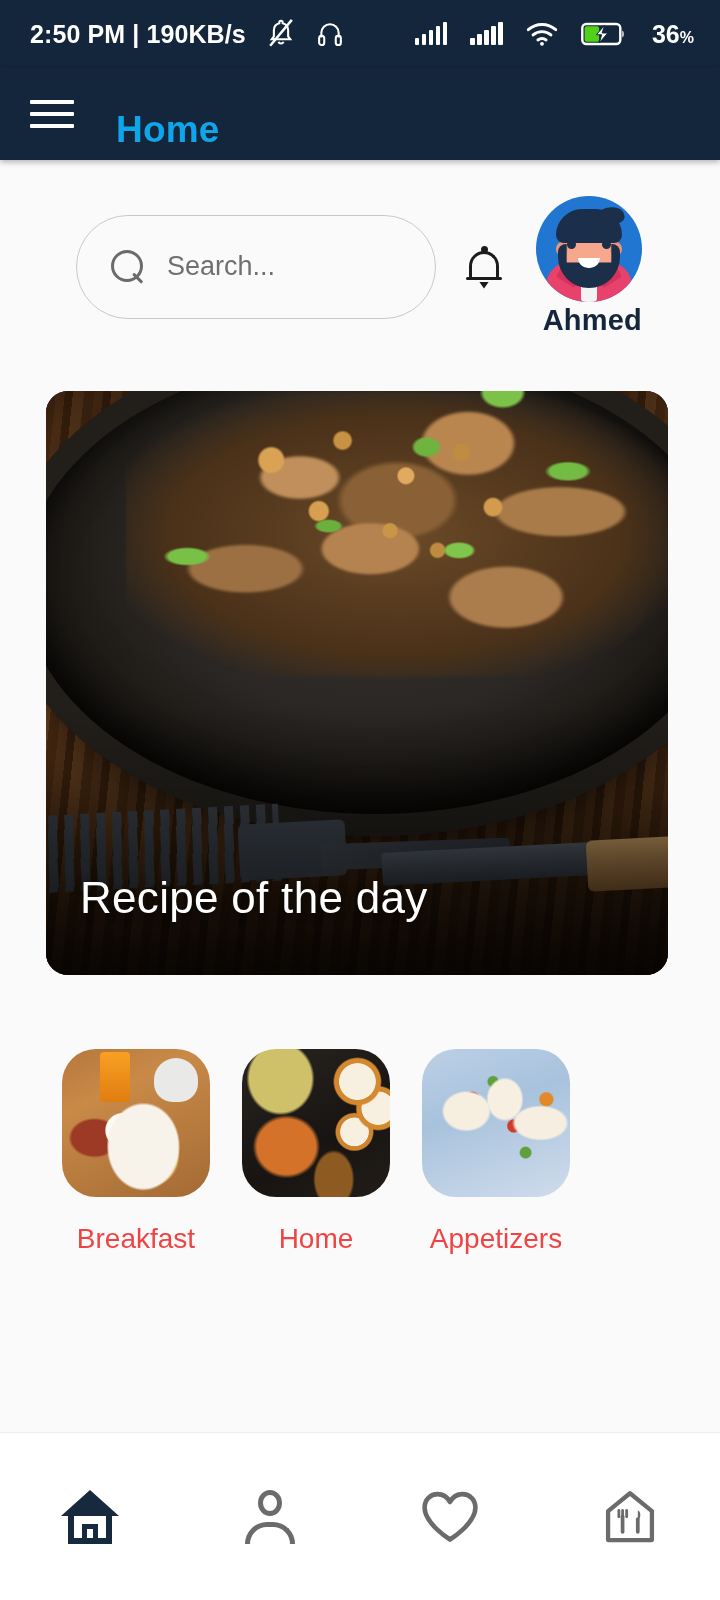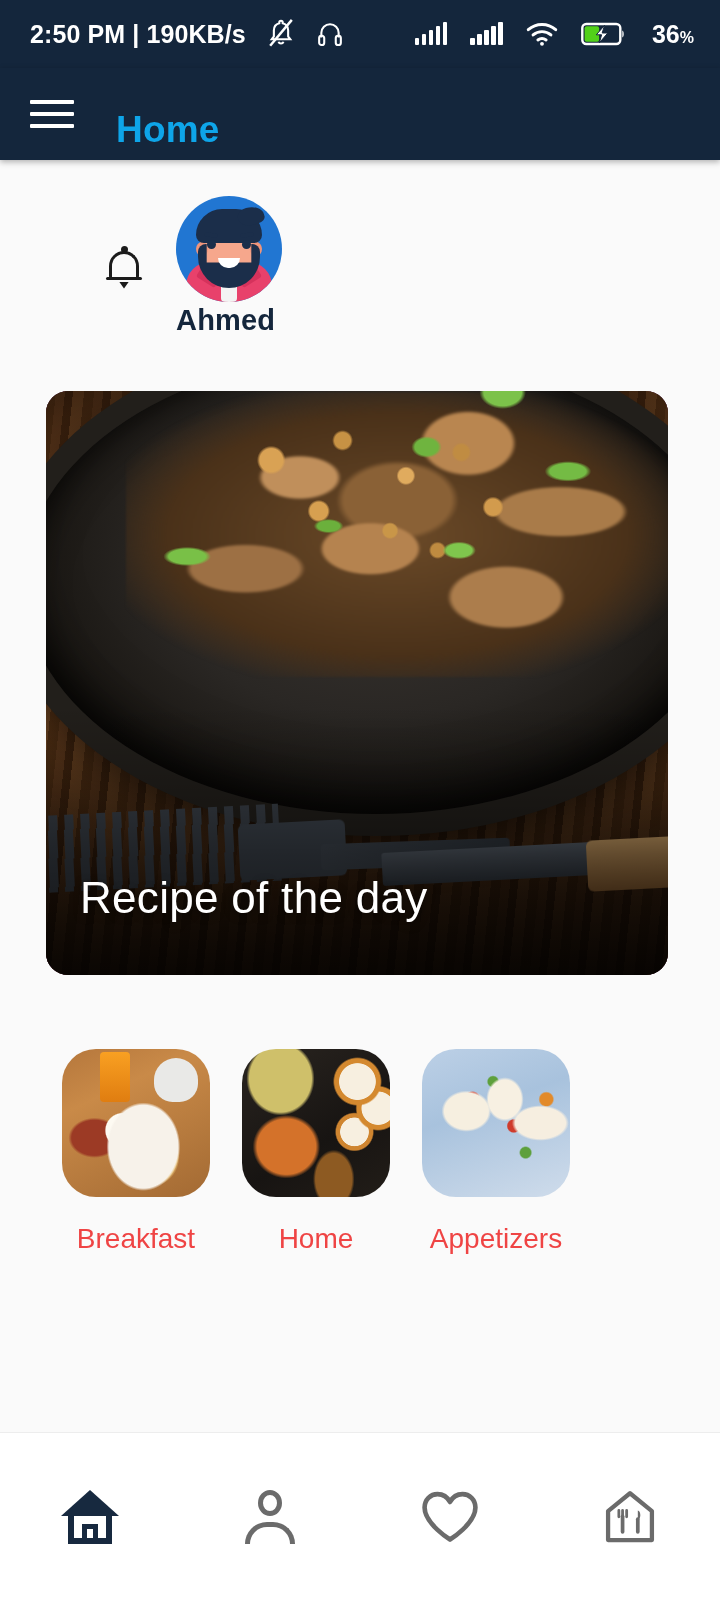--- a/index.html
+++ b/index.html
@@ -55,21 +55,21 @@
   .mag::after { content:""; position:absolute; left:22px; top:22px; width:13px; height:3.2px; background:#6b6b6b; border-radius:2px; transform:rotate(45deg); transform-origin:left center; }
   .search-placeholder { font-size:27px; color:#6f6f6f; }
 
   .bell-wrap { width:96px; display:flex; align-items:center; justify-content:center; flex:0 0 auto; }
   .bell { width:36px; height:42px; position:relative; }
   .bell-body { position:absolute; left:3px; top:5px; width:30px; height:28px; border:3.6px solid #1b1b1b; border-radius:15px 15px 3px 3px; border-bottom:none; }
   .bell-base { position:absolute; left:0; top:31px; width:36px; height:3.8px; background:#1b1b1b; border-radius:2px; }
   .bell-nub { position:absolute; left:14.5px; top:0px; width:7px; height:7px; background:#1b1b1b; border-radius:50%; }
   .bell-clap { position:absolute; left:13px; top:36px; width:10px; height:7px; background:#1b1b1b; clip-path:polygon(0 0,100% 0,50% 100%); }
 
-  .profile { display:flex; flex-direction:column; align-items:flex-start; flex:0 0 auto; margin-left:4px; }
+  .profile { display:flex; flex-direction:column; align-items:flex-end; flex:0 0 auto; margin-left:4px; }
   .avatar { width:106px; height:106px; border-radius:50%; background:#2176d2; position:relative; overflow:hidden; }
   .av-shirt { position:absolute; left:50%; transform:translateX(-50%); bottom:0; width:86px; height:40px; background:#e8416b; border-radius:24px 24px 0 0; }
   .av-collarL { position:absolute; left:24px; bottom:18px; width:22px; height:22px; background:#d5325c; transform:rotate(32deg); border-radius:3px; }
   .av-collarR { position:absolute; right:24px; bottom:18px; width:22px; height:22px; background:#d5325c; transform:rotate(-32deg); border-radius:3px; }
   .av-placket { position:absolute; left:50%; transform:translateX(-50%); bottom:0; width:16px; height:26px; background:#f3f3f3; border-radius:4px; }
   .av-neck { position:absolute; left:50%; transform:translateX(-50%); bottom:26px; width:28px; height:20px; background:#f0957b; }
   .av-face { position:absolute; left:50%; transform:translateX(-50%); top:20px; width:58px; height:62px; background:#f6a78c; border-radius:28px 28px 26px 26px; }
   .av-earL { position:absolute; left:20px; top:46px; width:12px; height:14px; background:#f0957b; border-radius:50%; }
   .av-earR { position:absolute; right:20px; top:46px; width:12px; height:14px; background:#f0957b; border-radius:50%; }
   .av-hair { position:absolute; left:50%; transform:translateX(-50%); top:13px; width:66px; height:34px; background:#1b2e4a; border-radius:33px 33px 10px 10px; }
@@ -281,20 +281,24 @@
       <span></span>
       <span></span>
       <span></span>
     </div>
     <div class="appbar-title">Home</div>
   </div>
 
   <div class="content">
 
     <div class="search-row">
+      <div class="search-pill">
+        <span class="mag"></span>
+        <span class="search-placeholder">Search...</span>
+      </div>
       <div class="bell-wrap">
         <span class="bell">
           <span class="bell-nub"></span>
           <span class="bell-body"></span>
           <span class="bell-base"></span>
           <span class="bell-clap"></span>
         </span>
       </div>
       <div class="profile">
         <div class="avatar">

